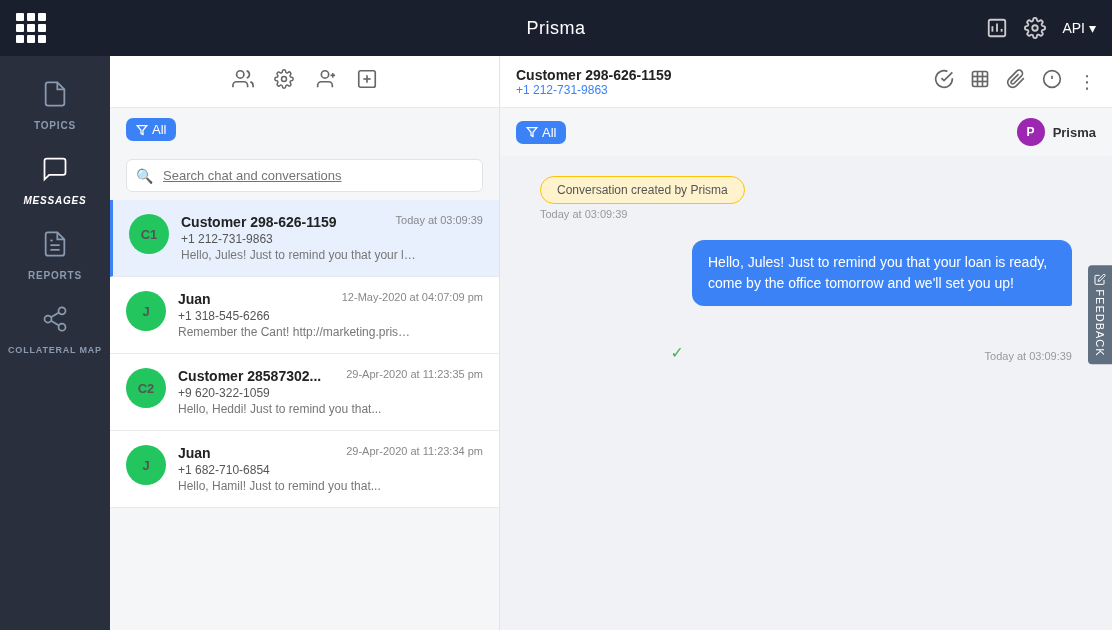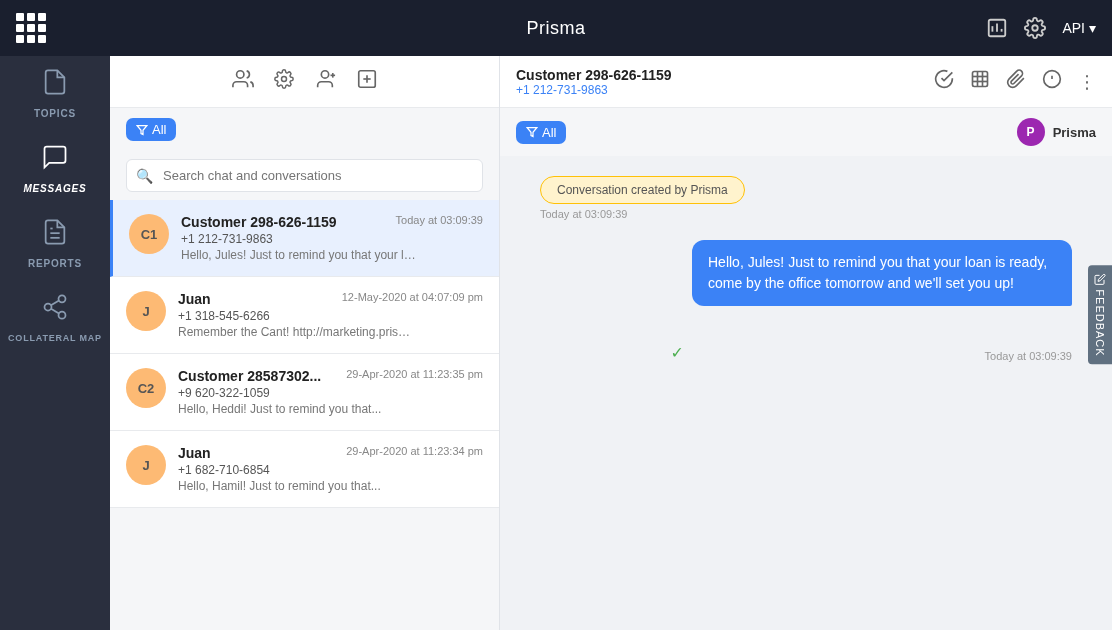--- a/index.html
+++ b/index.html
@@ -26,20 +26,21 @@
     
     .main-layout { display: flex; flex: 1; overflow: hidden; }
 
     
     .left-sidebar {
       width: 110px;
       background: #2a2f3e;
       display: flex;
       flex-direction: column;
       align-items: center;
+      padding-top: 12px;
       flex-shrink: 0;
     }
     .sidebar-item {
       display: flex;
       flex-direction: column;
       align-items: center;
       padding: 12px 8px;
       color: #8a9bb0;
       cursor: pointer;
       width: 100%;
@@ -96,22 +97,23 @@
       position: relative;
       flex-shrink: 0;
     }
     .search-box input {
       width: 100%;
       padding: 8px 12px 8px 36px;
       border: 1px solid #e0e3e8;
       border-radius: 6px;
       font-size: 13px;
       background: #fff;
-      color: #0c4a6e;
+      color: #737373;
       outline: none;
+      text-decoration: underline;
     }
     .search-box .search-icon {
       position: absolute;
       left: 10px;
       top: 50%;
       transform: translateY(-50%);
       color: #aaa;
       font-size: 14px;
     }
 
@@ -123,21 +125,21 @@
       cursor: pointer;
       border-bottom: 1px solid #e8eaed;
       background: #fff;
       gap: 12px;
     }
     .conv-item:first-child { background: #e8f0fe; border-left: 3px solid #3b82f6; }
     .conv-item .avatar {
       width: 40px;
       height: 40px;
       border-radius: 50%;
-      background: #fdba74;
+      background: #22c55e;
       display: flex;
       align-items: center;
       justify-content: center;
       font-size: 13px;
       font-weight: 600;
       color: #555;
       flex-shrink: 0;
     }
     .conv-content { flex: 1; min-width: 0; }
     .conv-header { display: flex; justify-content: space-between; align-items: flex-start; margin-bottom: 2px; }

